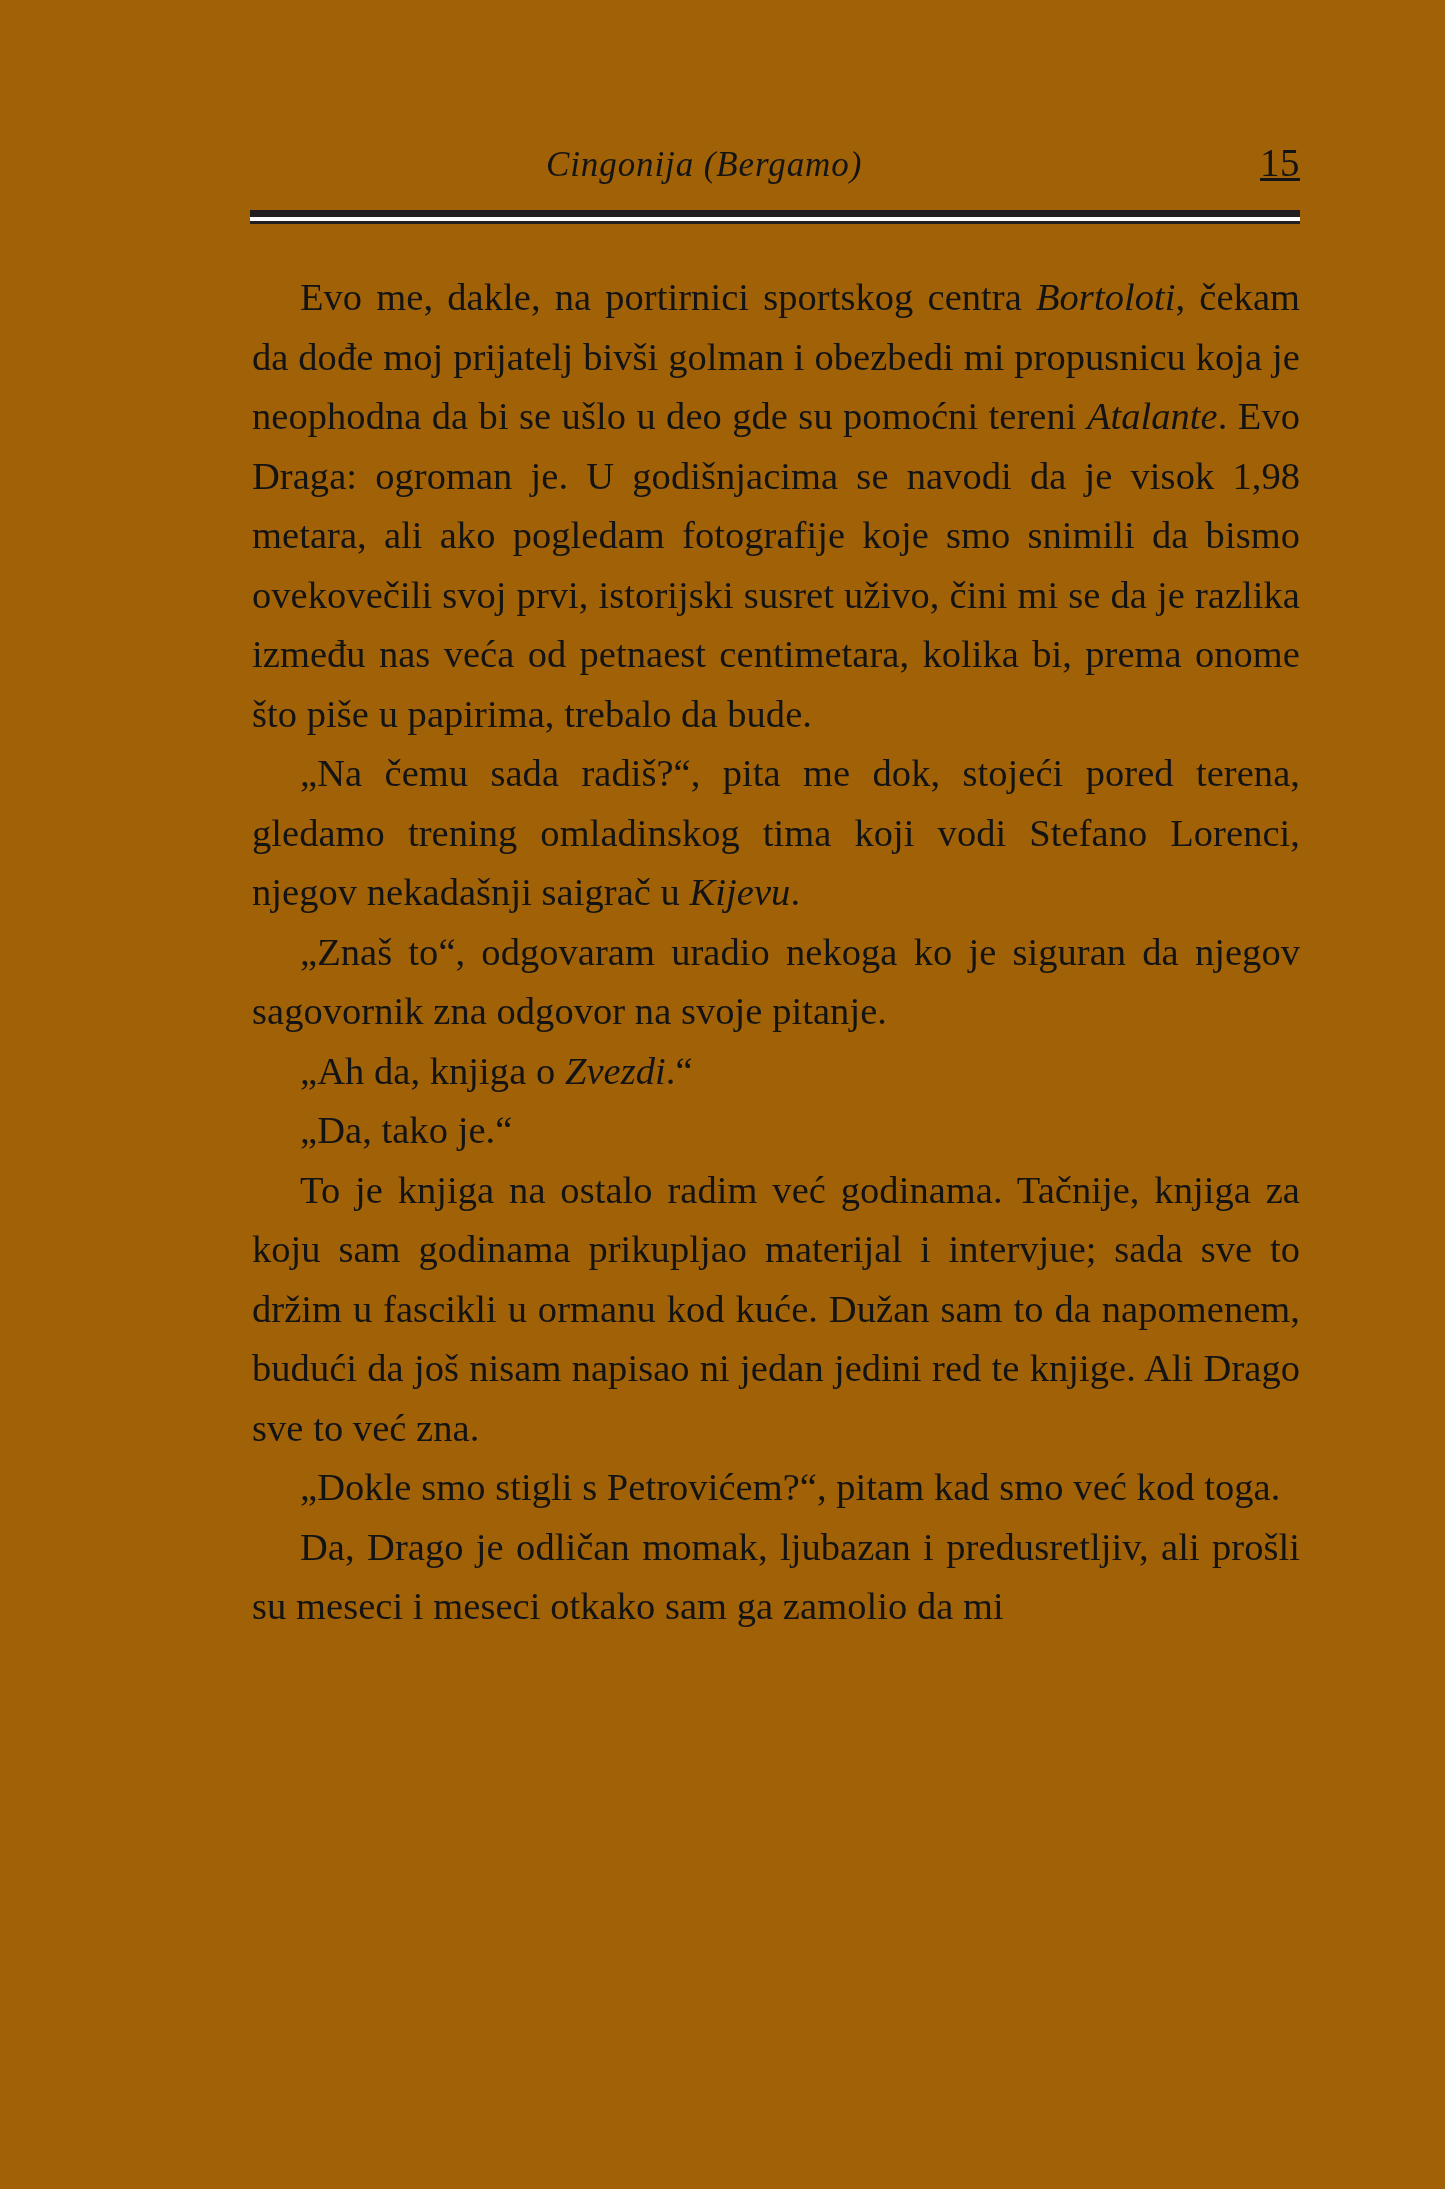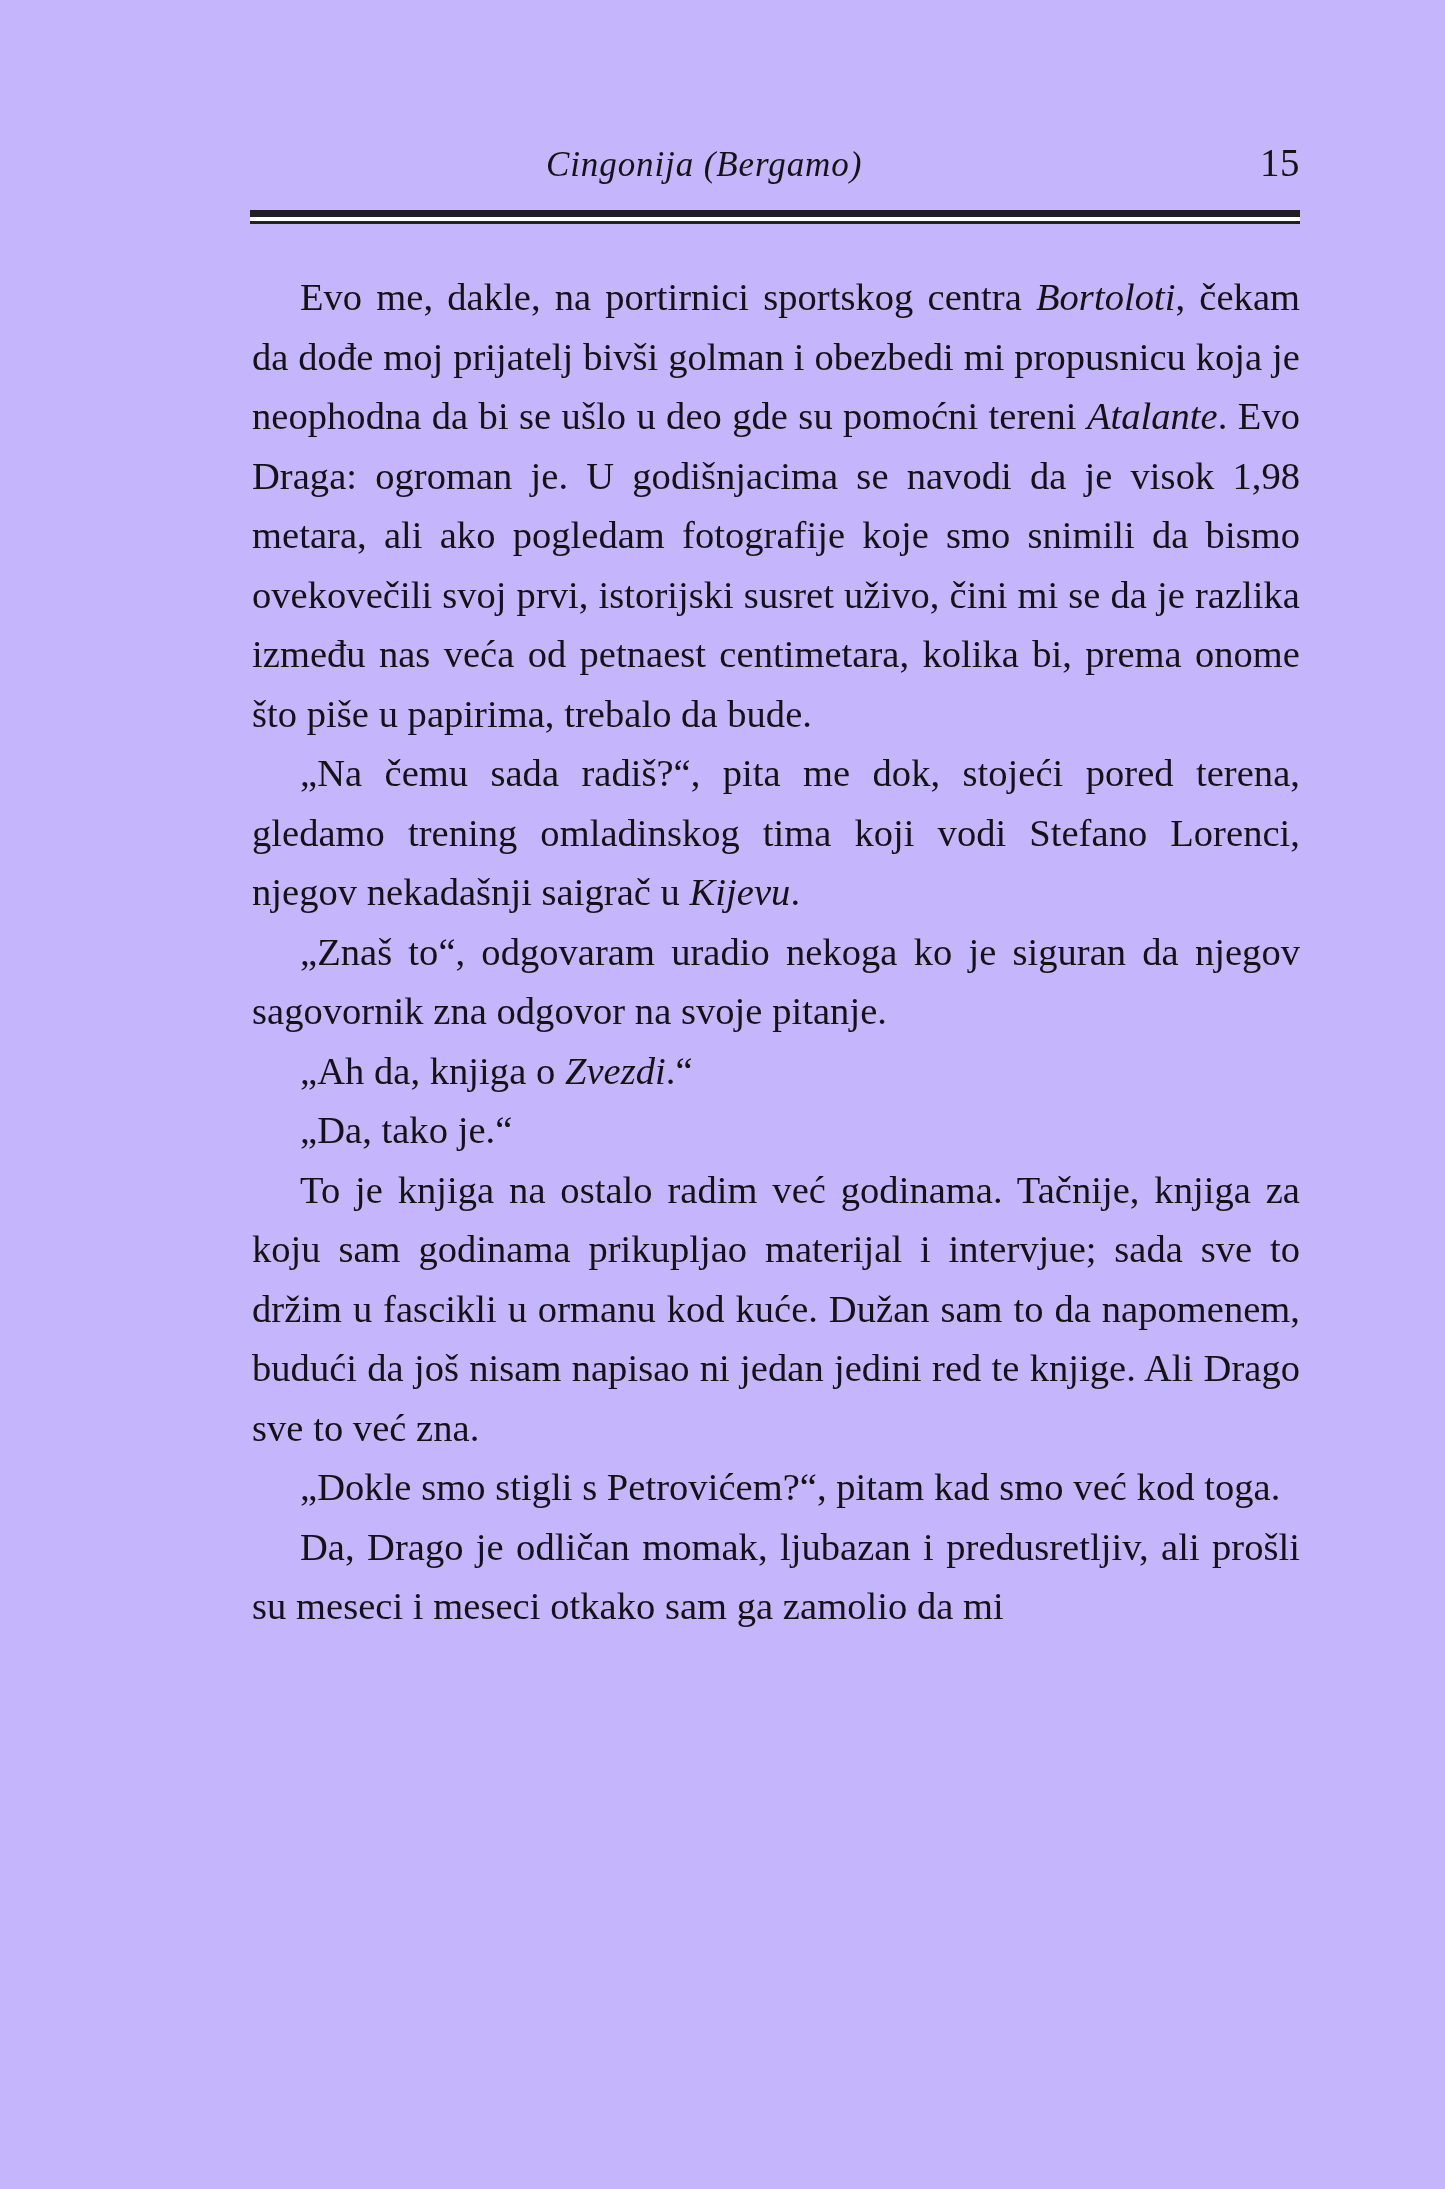--- a/index.html
+++ b/index.html
@@ -11,21 +11,21 @@
     width: 1445px;
     height: 2189px;
     font-family: "Liberation Serif", "DejaVu Serif", serif;
     color: #101010;
     -webkit-font-smoothing: antialiased;
   }
   .page {
     position: relative;
     width: 1445px;
     height: 2189px;
-    background: #c4b5fd;
+    background: #a16207;
     box-sizing: border-box;
     overflow: hidden;
   }
   
   .header-block {
     position: absolute;
     left: 250px;
     top: 140px;
     width: 1050px;
   }
@@ -41,20 +41,21 @@
     letter-spacing: 0.9px;
     color: #141414;
     margin-left: 296px;
     white-space: nowrap;
   }
   .header-pageno {
     margin-left: auto;
     font-size: 39px;
     color: #141414;
     letter-spacing: 0.5px;
+    text-decoration: underline;
   }
   .rule-group {
     margin-top: 8px;
     width: 1050px;
   }
   .rule-thick {
     height: 7px;
     background: #231f20;
     width: 100%;
   }

